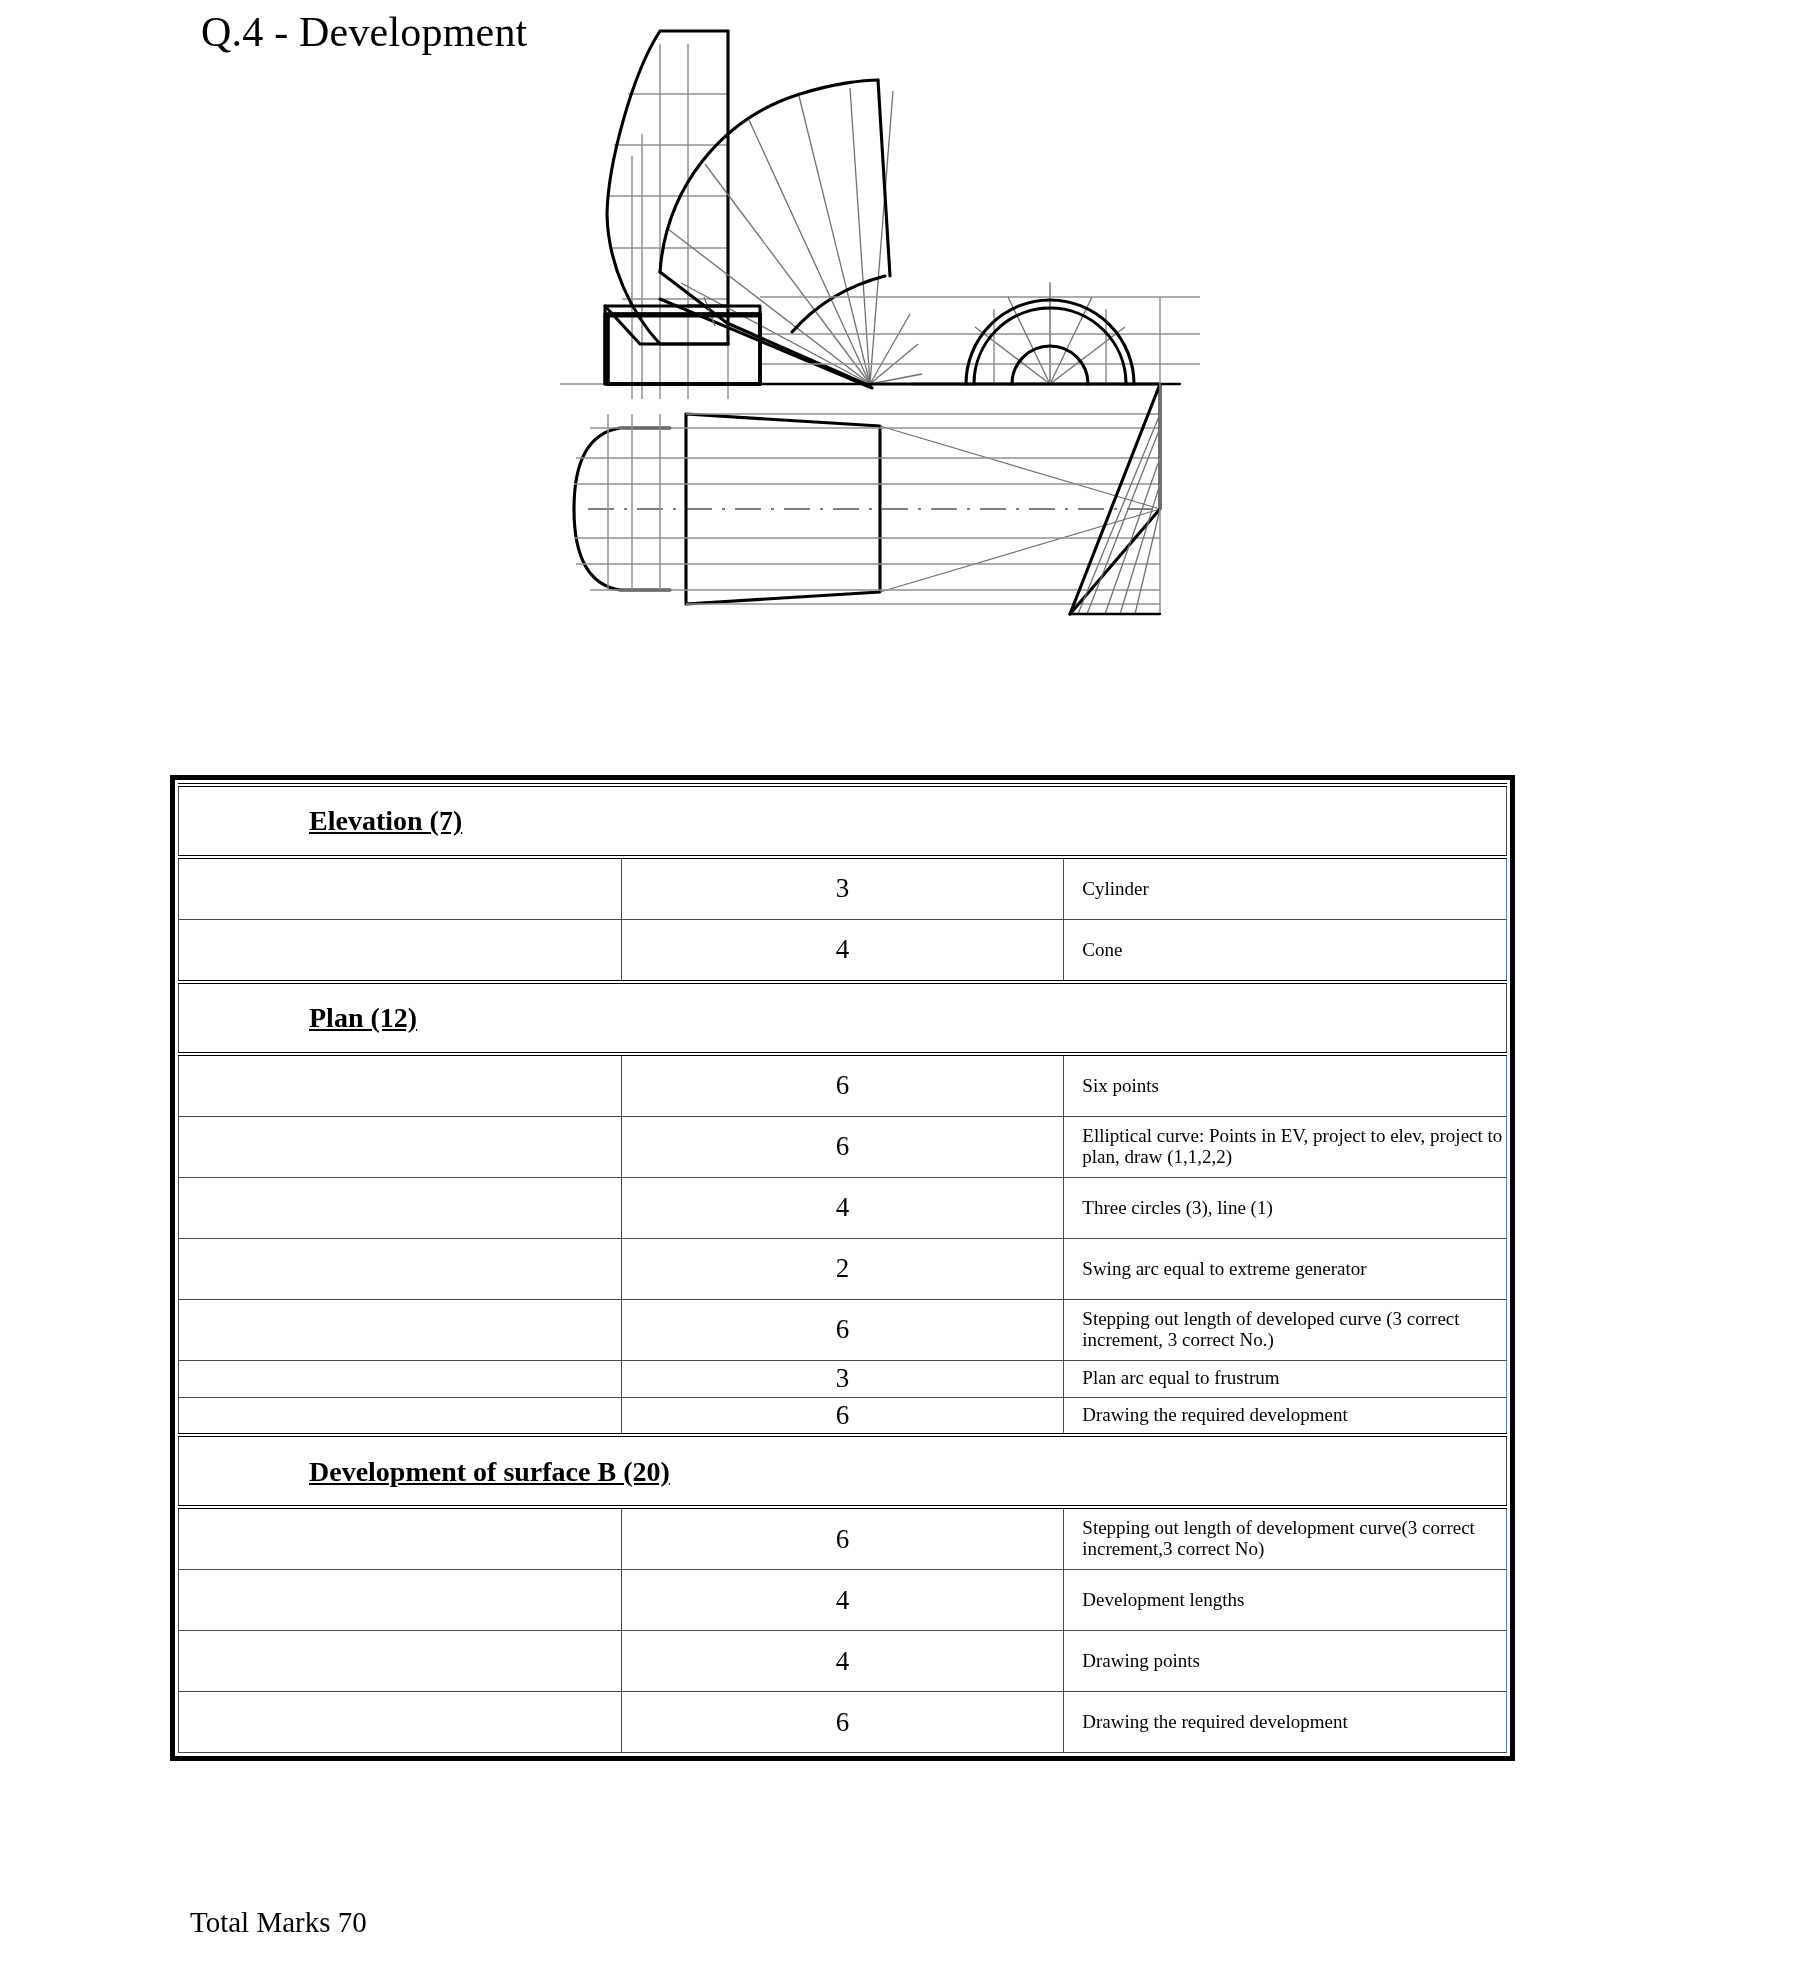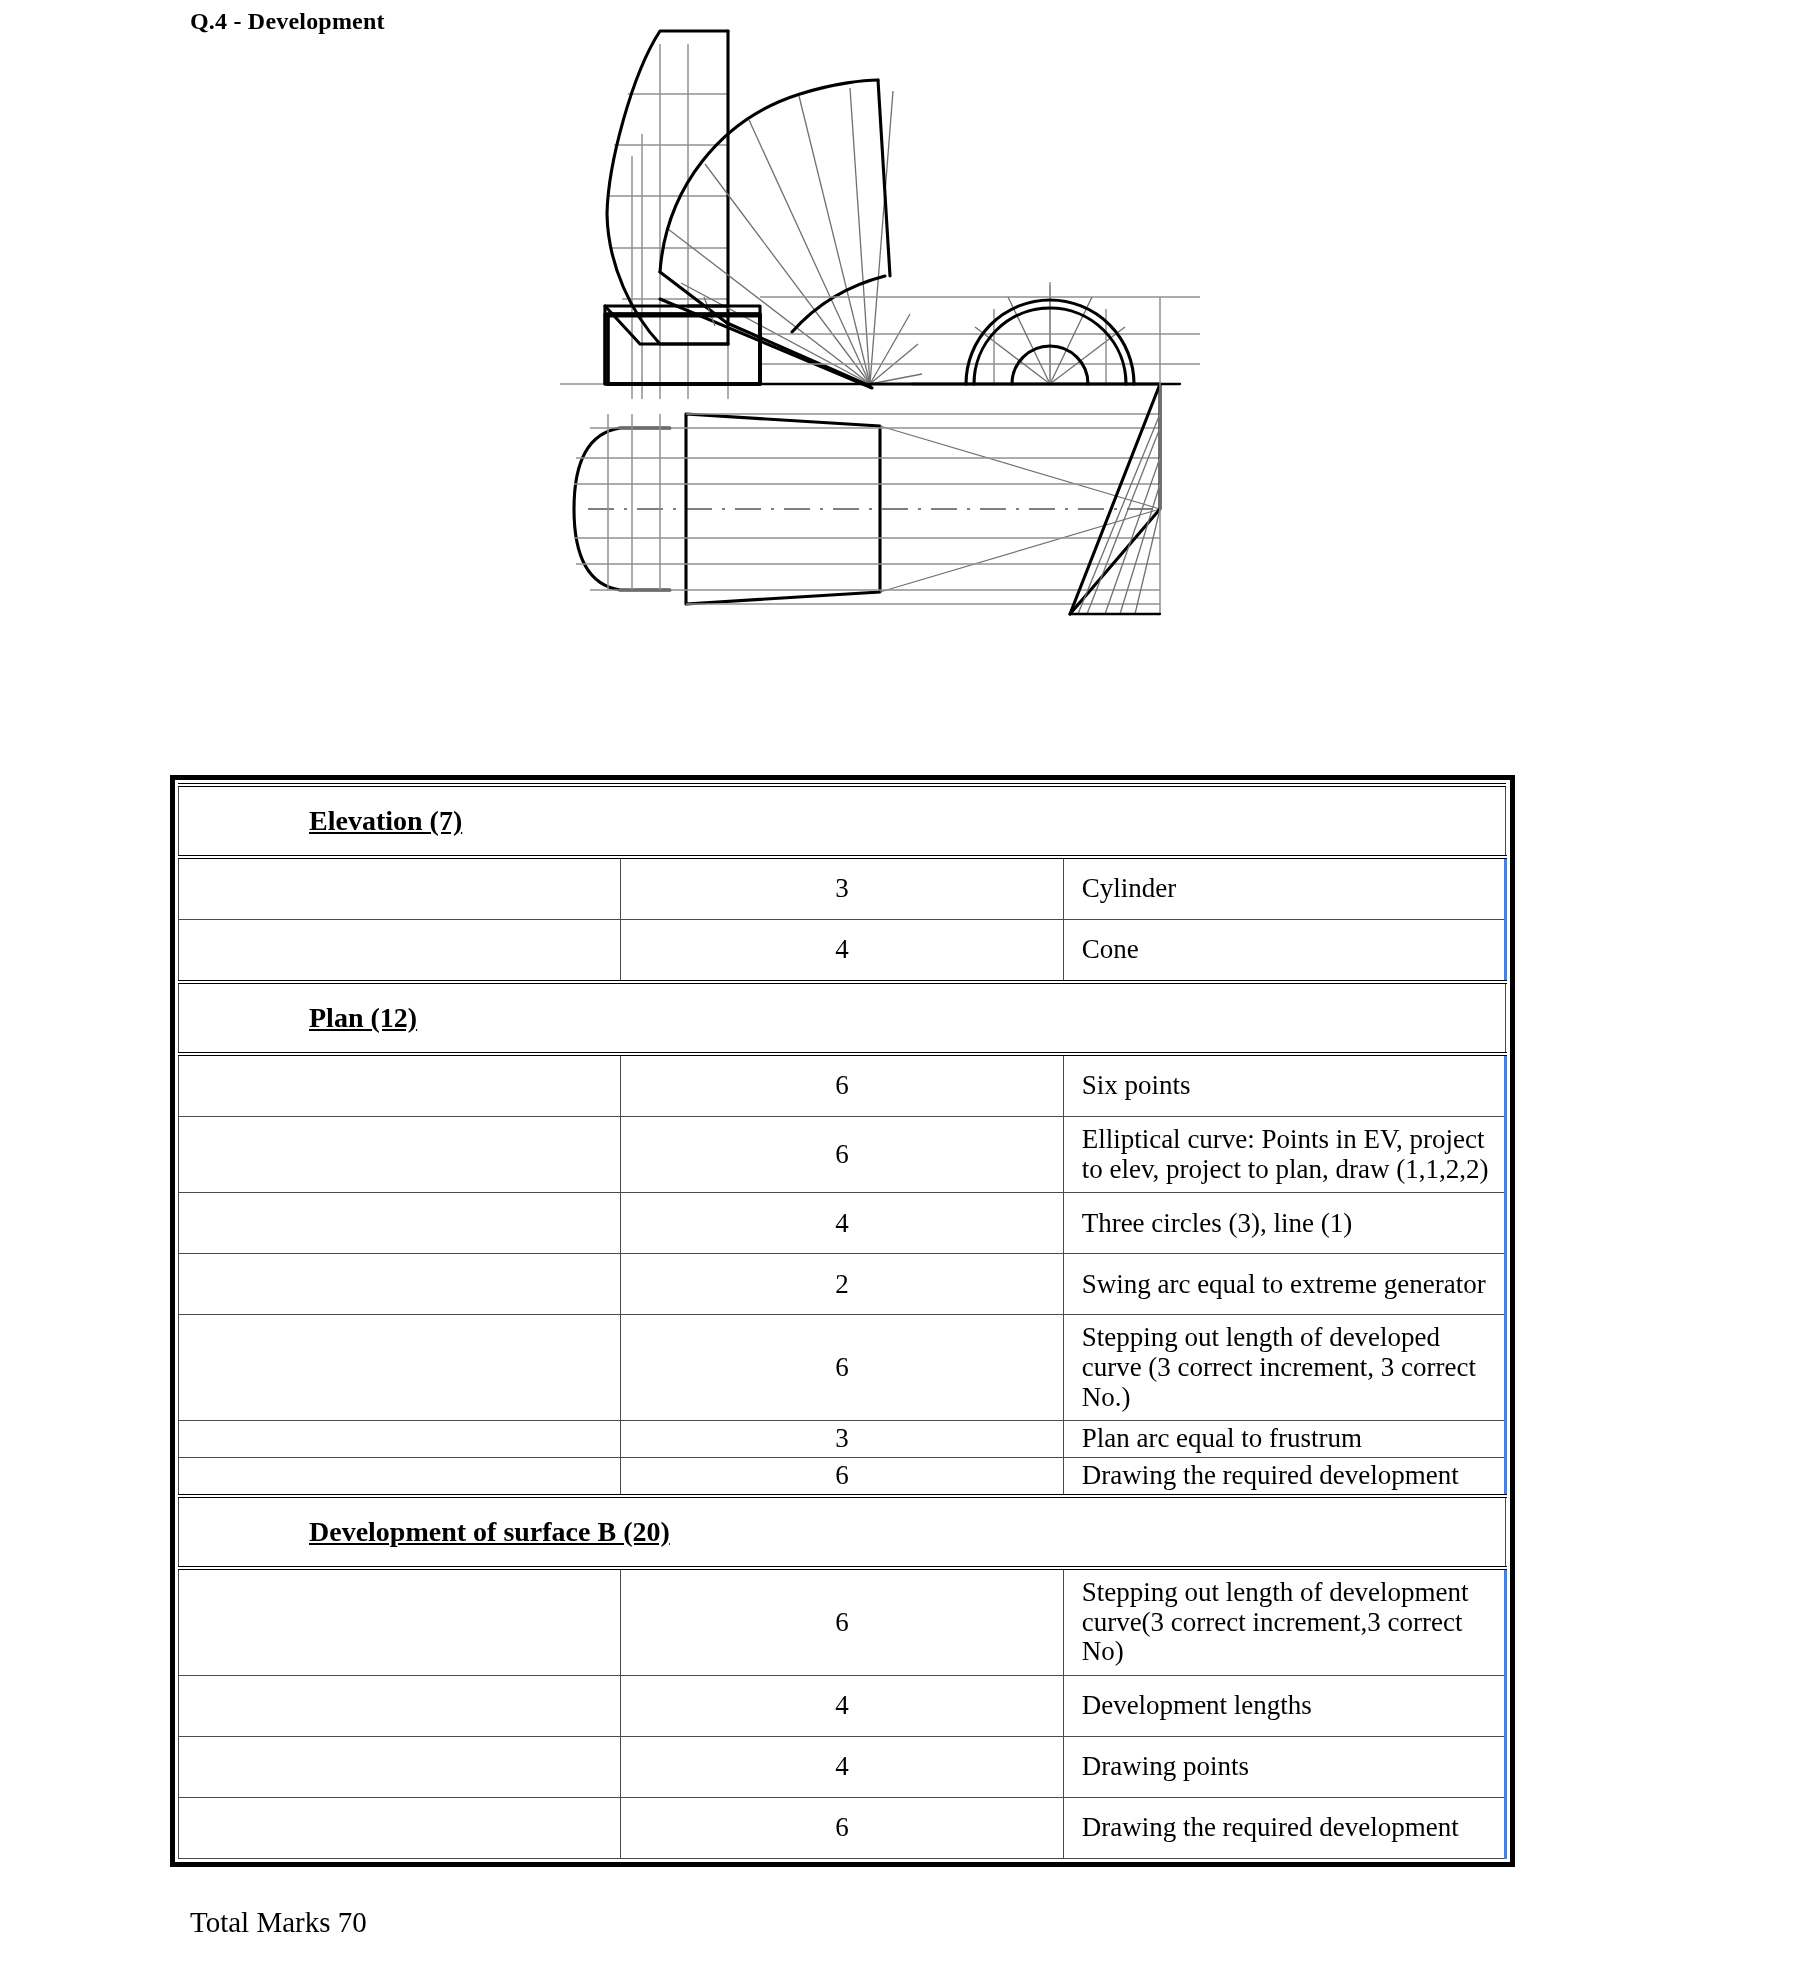--- a/index.html
+++ b/index.html
@@ -12,24 +12,24 @@
     height: 1963px;
     font-family: "Liberation Serif", "DejaVu Serif", serif;
     color: #000000;
     position: relative;
     overflow: hidden;
   }
 
   
   .page-title {
     position: absolute;
-    left: 190px;
+    left: 201px;
     top: 8px;
-    font-size: 24px;
-    font-weight: bold;
+    font-size: 42px;
+    font-weight: normal;
     letter-spacing: 0.2px;
     white-space: nowrap;
   }
 
   
   .drawing-wrap {
     position: absolute;
     left: 560px;
     top: 14px;
     width: 820px;
@@ -75,24 +75,24 @@
 
   
   tr.item-row td.marks-cell {
     width: 148px;
     text-align: center;
     font-size: 27px;
     padding: 8px 0;
     line-height: 1.1;
   }
   tr.item-row td.desc-cell {
-    font-size: 27px;
+    font-size: 19px;
     padding: 8px 0 8px 18px;
     line-height: 1.1;
-    border-right: 3px solid #3b82f6;
+    border-right: 1px solid #3b82f6;
     margin-top: 7px;
   }
   tr.item-row.tall td.marks-cell,
   tr.item-row.tall td.desc-cell { height: 44px; }
   tr.item-row.short td.marks-cell,
   tr.item-row.short td.desc-cell {
     height: 20px;
     padding-top: 3px;
     padding-bottom: 3px;
   }

